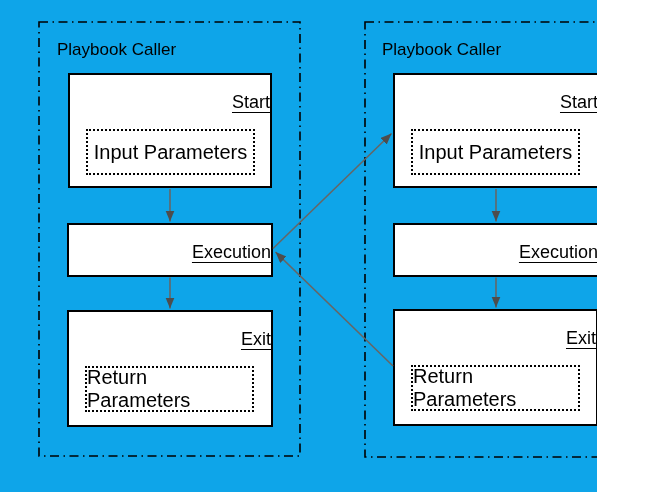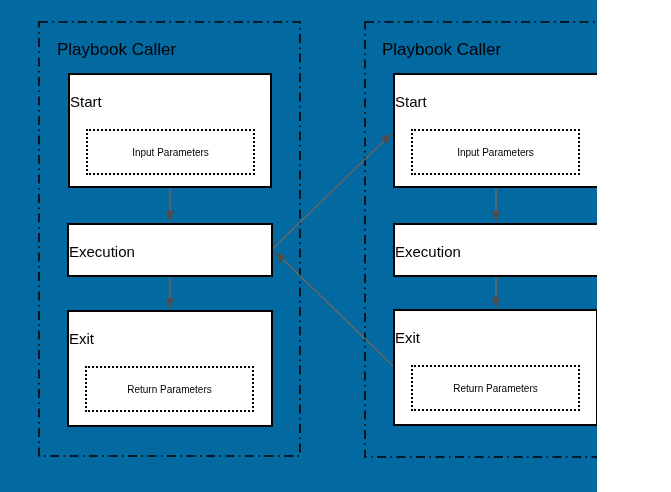--- a/index.html
+++ b/index.html
@@ -1,20 +1,20 @@
 <!DOCTYPE html>
 <html><head>
 <meta charset="utf-8">
 <style>
   html, body { margin: 0; padding: 0; background: #ffffff; }
   .canvas {
     position: relative;
     width: 597px;
     height: 492px;
-    background: #0369a1;
+    background: #0ea5e9;
     font-family: "Liberation Sans", sans-serif;
     color: #000000;
     overflow: hidden;
   }
   .layer {
     position: absolute;
     left: 0; top: 0;
     z-index: 2;
     pointer-events: none;
   }
@@ -28,36 +28,37 @@
   .node {
     position: absolute;
     z-index: 1;
     box-sizing: border-box;
     border: 2px solid #000000;
     background: #ffffff;
   }
   .node-title {
     position: absolute;
     top: 17px; left: 0; right: 0;
-    text-align: left;
-    font-size: 15px;
+    text-align: right;
+    font-size: 18px;
     line-height: 20px;
+    text-decoration: underline;
     text-underline-offset: 4px;
     text-decoration-thickness: 1px;
   }
   .param-box {
     position: absolute;
     left: 16px; top: 54px;
     width: 169px; height: 46px;
     box-sizing: border-box;
     border: 2px dotted #000000;
     display: flex;
     align-items: center;
     justify-content: center;
-    font-size: 10px;
+    font-size: 20px;
   }
   
   .caller-start     { left: 68px;  top: 73px;  width: 204px; height: 115px; }
   .caller-execution { left: 67px;  top: 223px; width: 206px; height: 54px;  }
   .caller-exit      { left: 67px;  top: 310px; width: 206px; height: 117px; }
   .callee-start     { left: 393px; top: 73px;  width: 207px; height: 115px; }
   .callee-execution { left: 393px; top: 223px; width: 207px; height: 54px;  }
   .callee-exit      { left: 393px; top: 309px; width: 205px; height: 117px; }
   .caller-label { left: 57px;  top: 40px; }
   .callee-label { left: 382px; top: 40px; }

